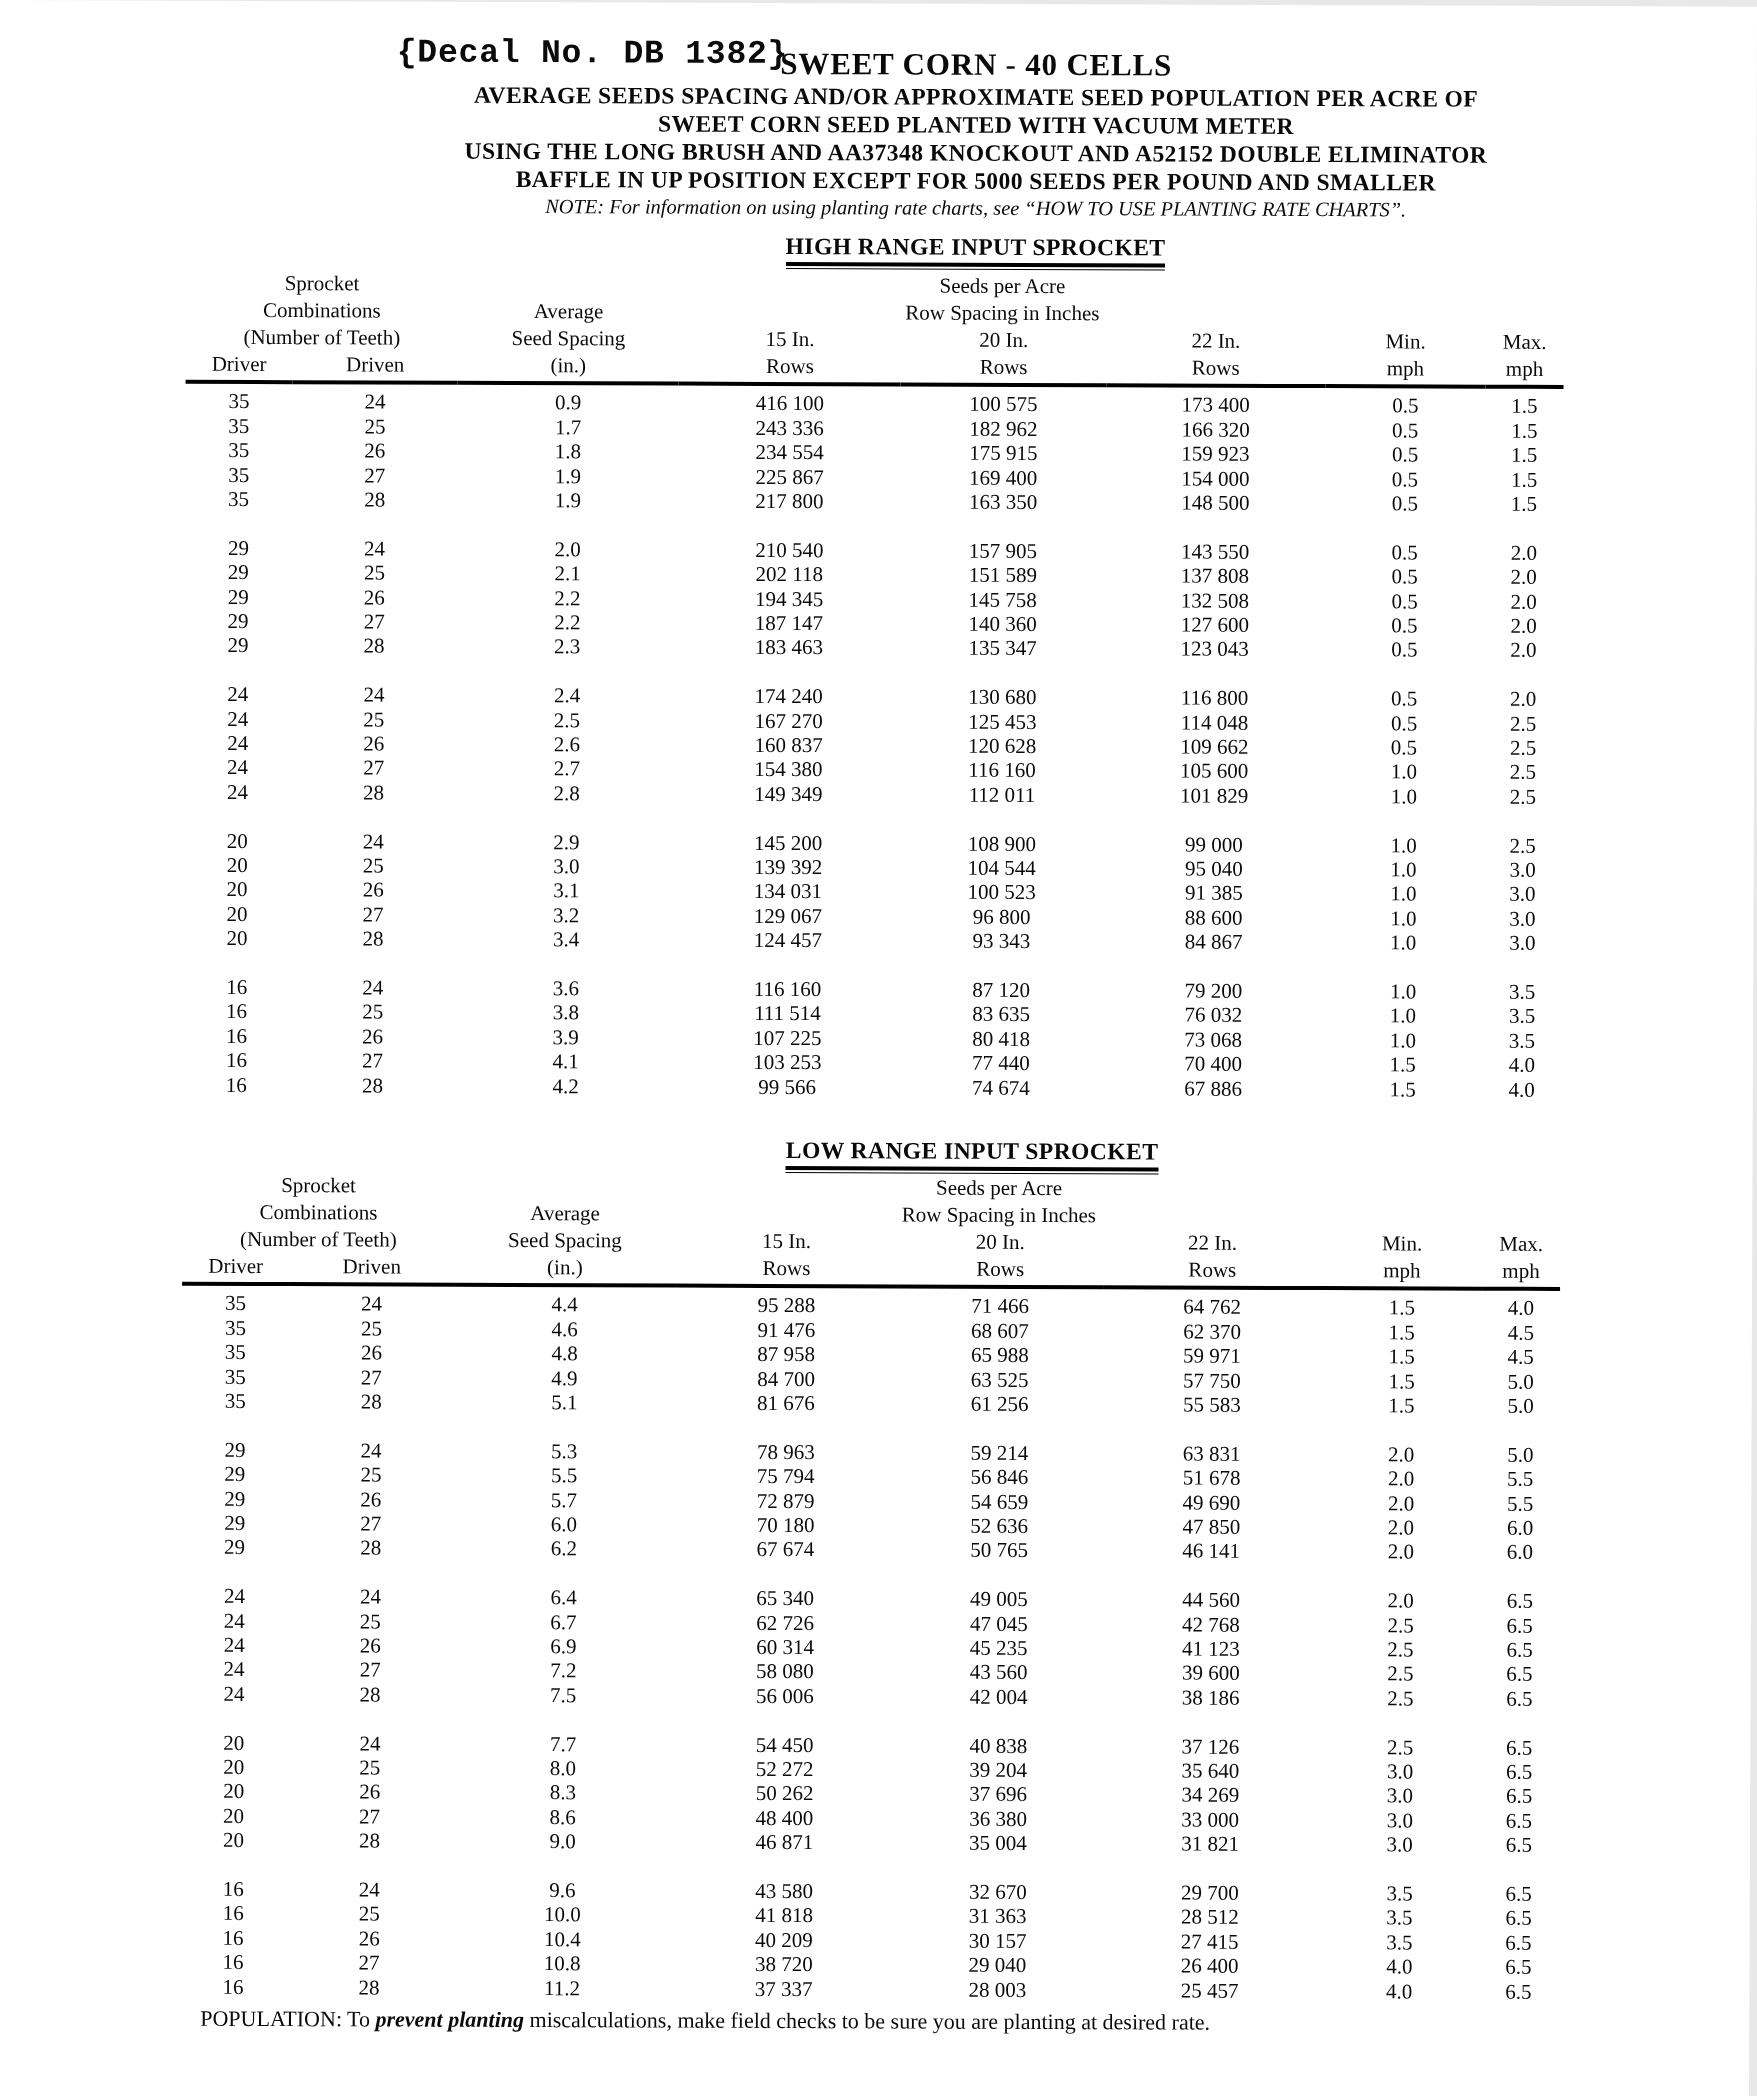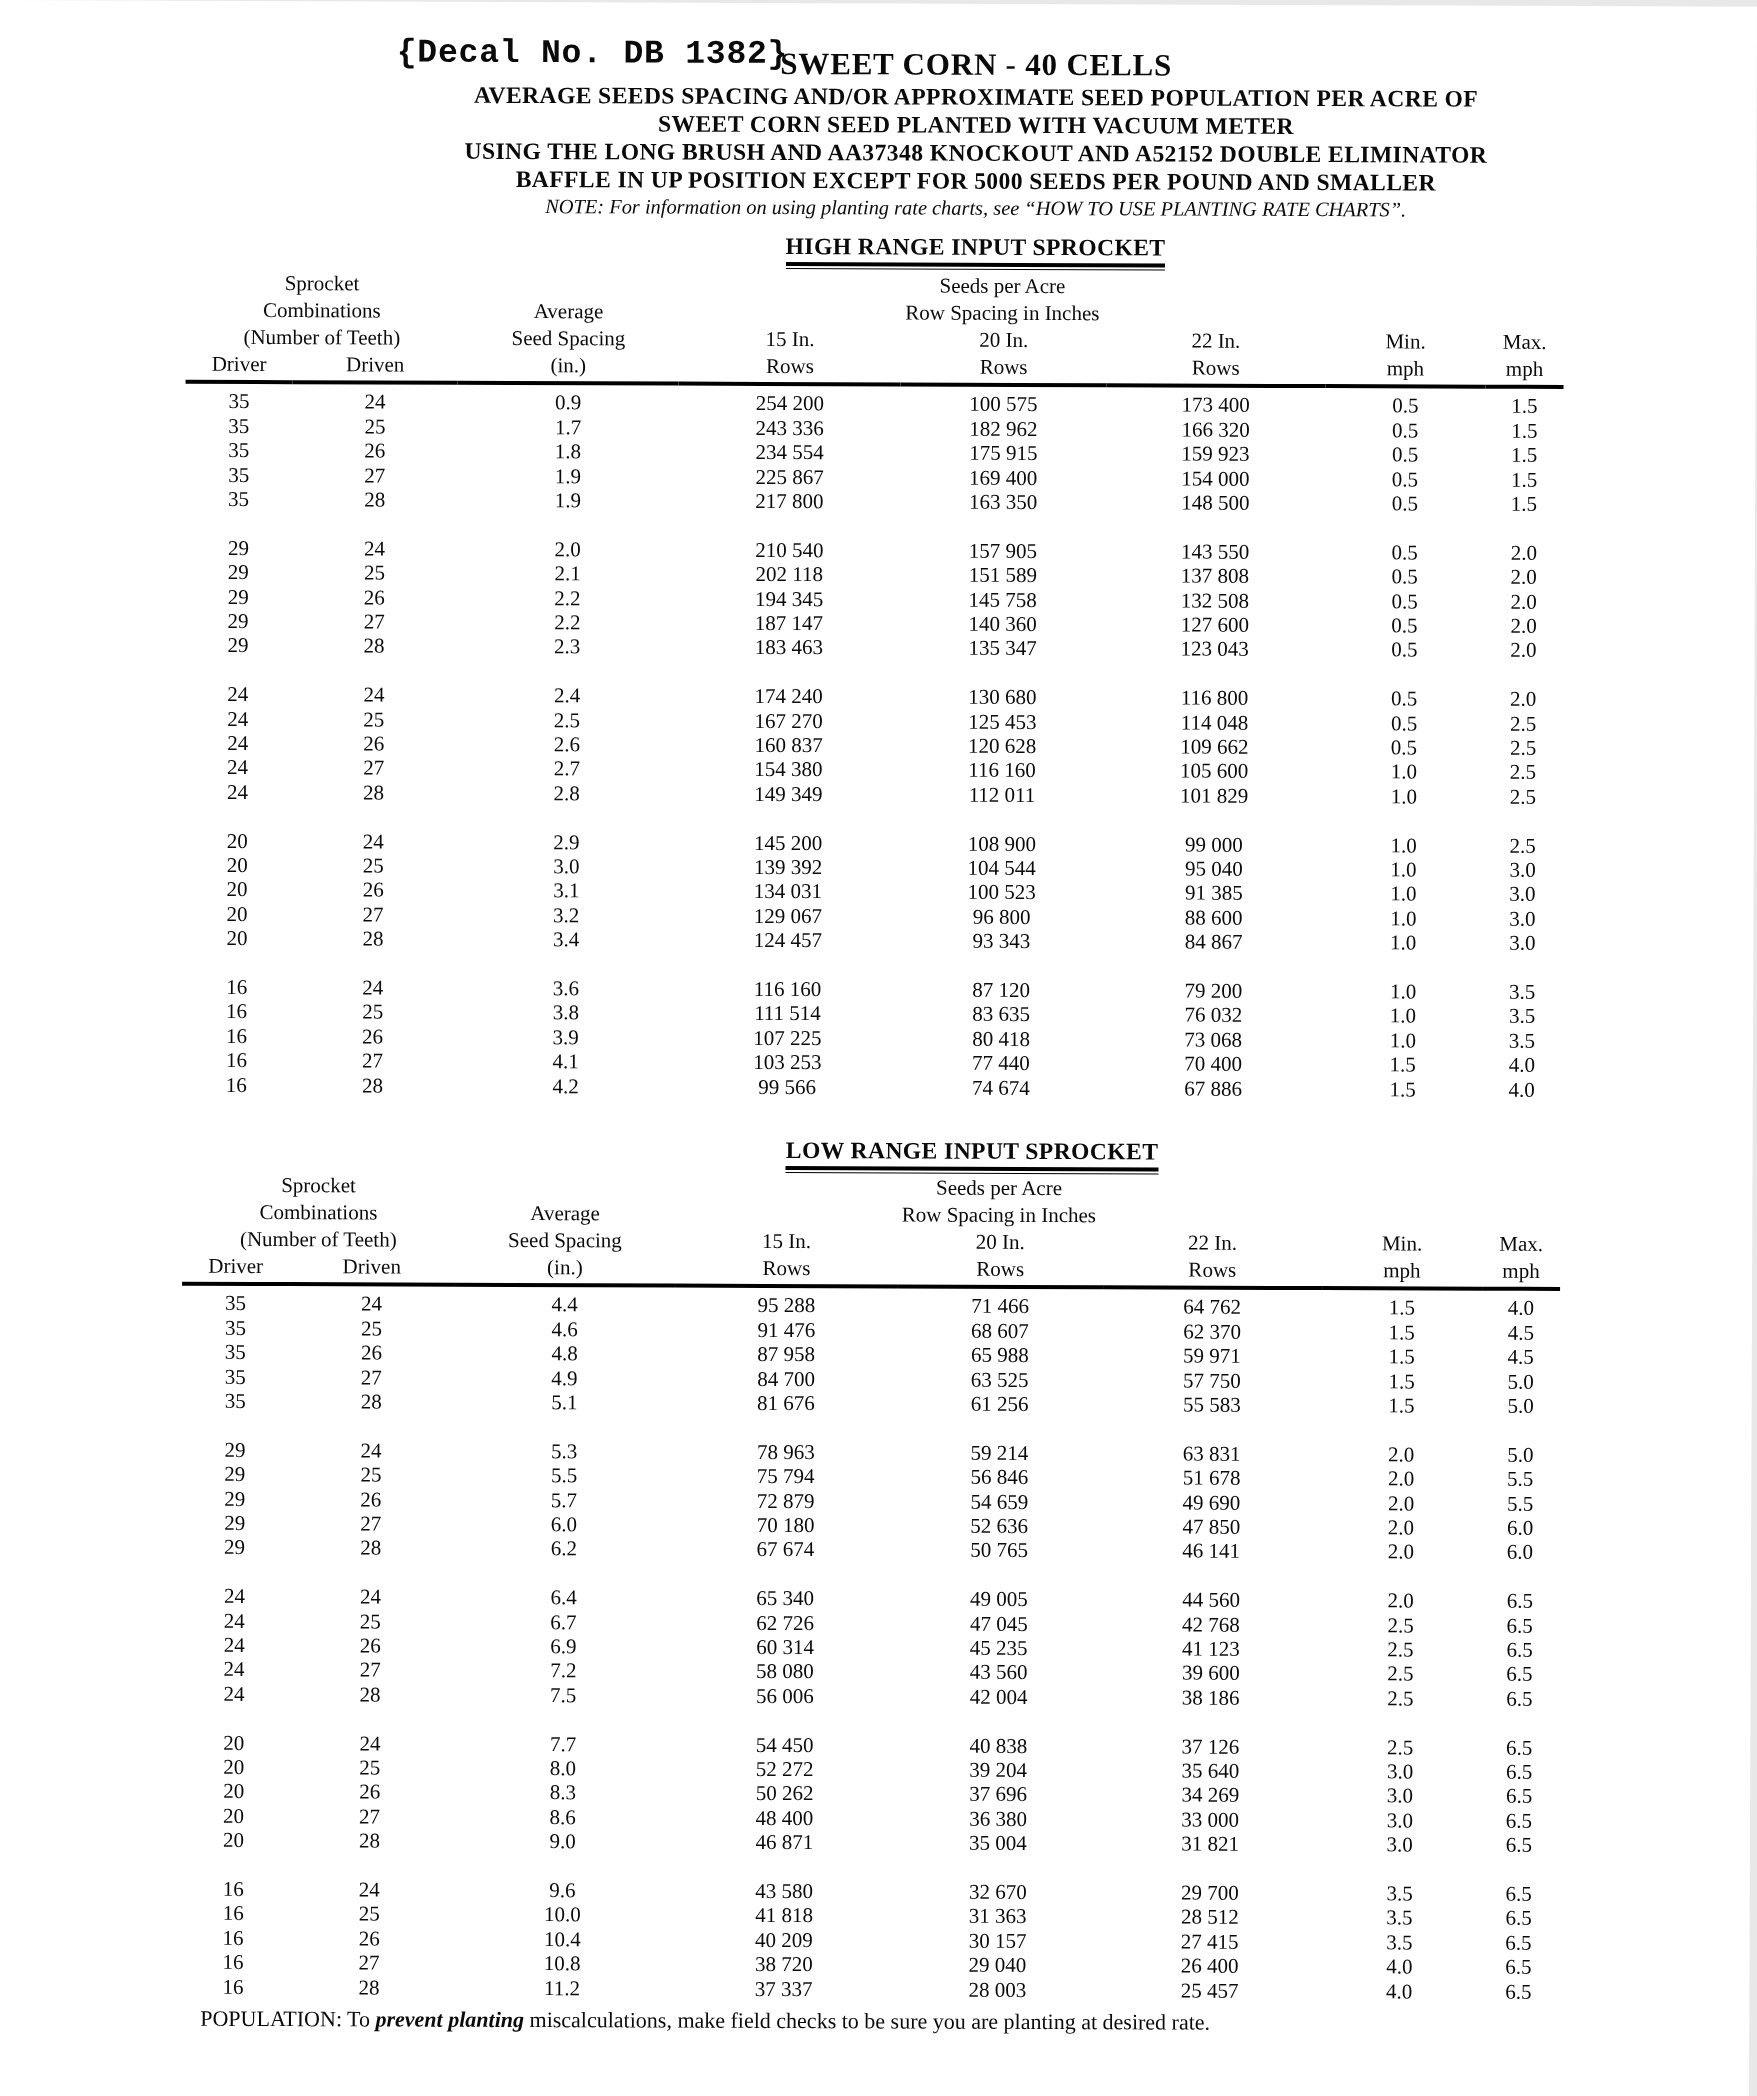--- a/index.html
+++ b/index.html
@@ -118,21 +118,21 @@
           <td>Rows</td>
           <td>mph</td>
           <td>mph</td>
         </tr>
       </thead>
       <tbody>
           <tr>
             <td>35</td>
             <td>24</td>
             <td>0.9</td>
-            <td>254 200</td>
+            <td>416 100</td>
             <td>100 575</td>
             <td>173 400</td>
             <td>0.5</td>
             <td>1.5</td>
           </tr>
           <tr>
             <td>35</td>
             <td>25</td>
             <td>1.7</td>
             <td>243 336</td>

